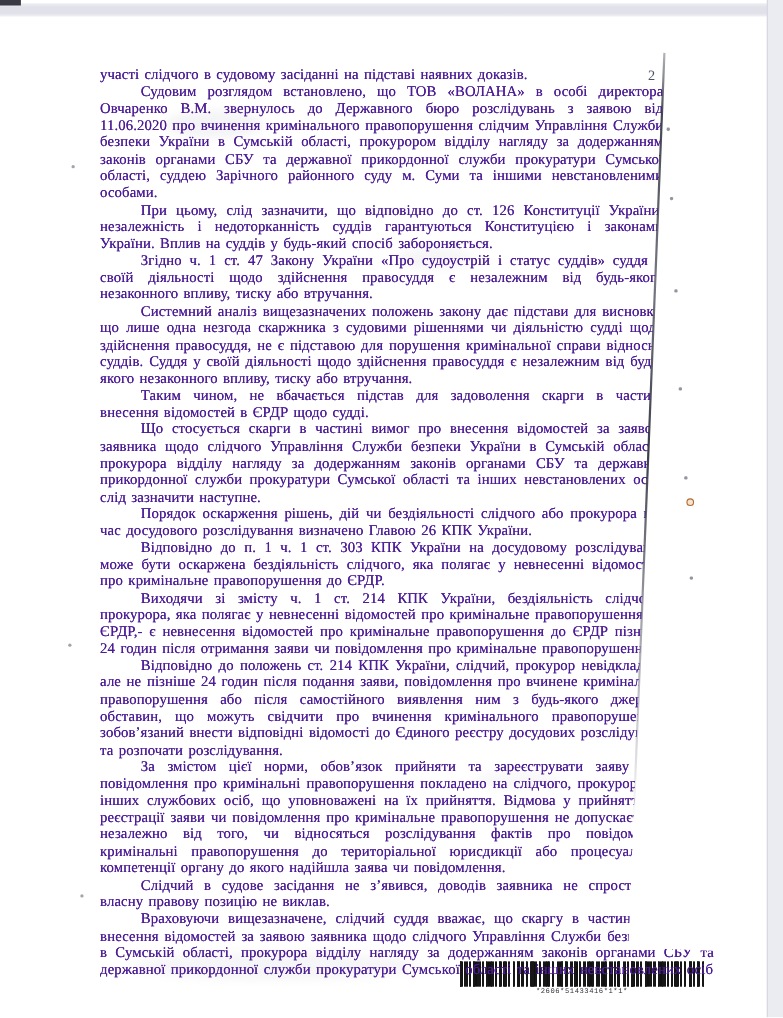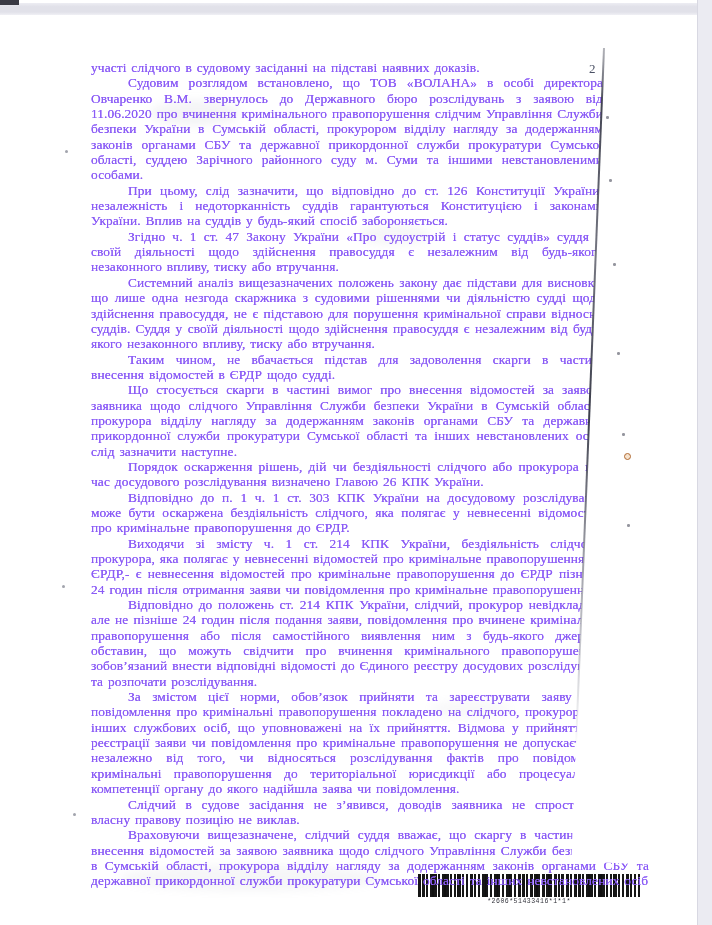--- a/index.html
+++ b/index.html
@@ -14,21 +14,21 @@
   .right-strip{position:absolute;left:697px;top:0;width:15px;height:925px;
     background:linear-gradient(to right,#d8d8e2 0,#d8d8e2 1.5px,#ebebf2 1.5px);z-index:40;}
 
   
   .paper{position:absolute;left:0;top:0;width:712px;height:925px;background:#ffffff;}
 
   .page-number{position:absolute;left:589px;top:61px;font-size:13px;color:#4a5064;z-index:10;}
 
   .textblock{
     position:absolute;left:91px;top:60px;width:512px;z-index:10;
-    font-size:13.4px;line-height:15.35px;color:#8b5cf6;
+    font-size:13.4px;line-height:15.35px;color:#4c1d95;
     text-align:justify;word-spacing:1.4px;letter-spacing:0.1px;
     text-shadow:0 0 0.3px currentColor;
   }
   .textblock p{margin:0;text-indent:37px;}
   .textblock p.noindent{text-indent:0;}
   .textblock p.clipped{margin-right:-46px;}
 
   
   .edge-cover{position:absolute;left:604px;top:46px;width:105px;height:816px;background:#ffffff;
     transform:rotate(2.3deg);transform-origin:0 0;z-index:20;}

